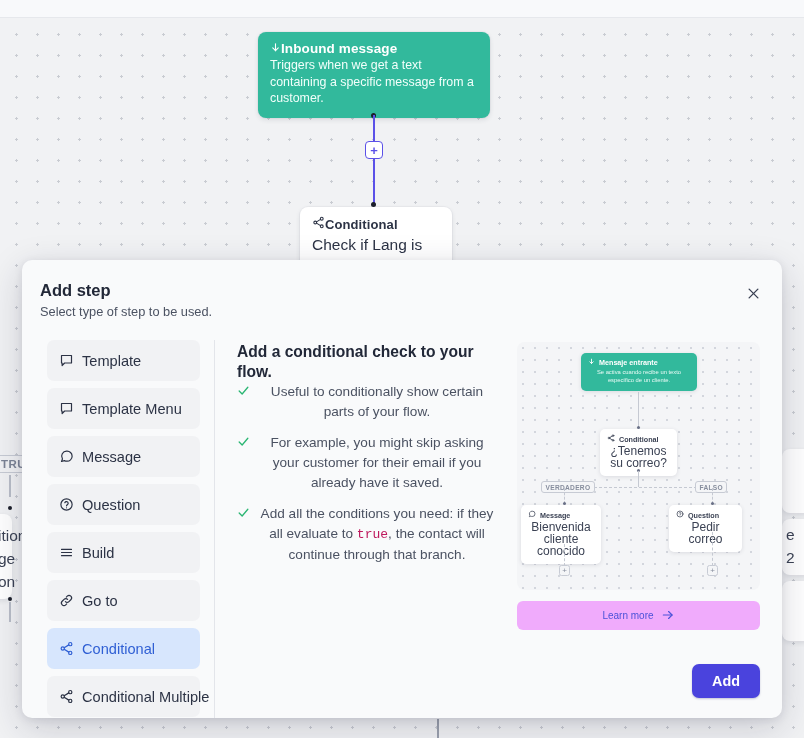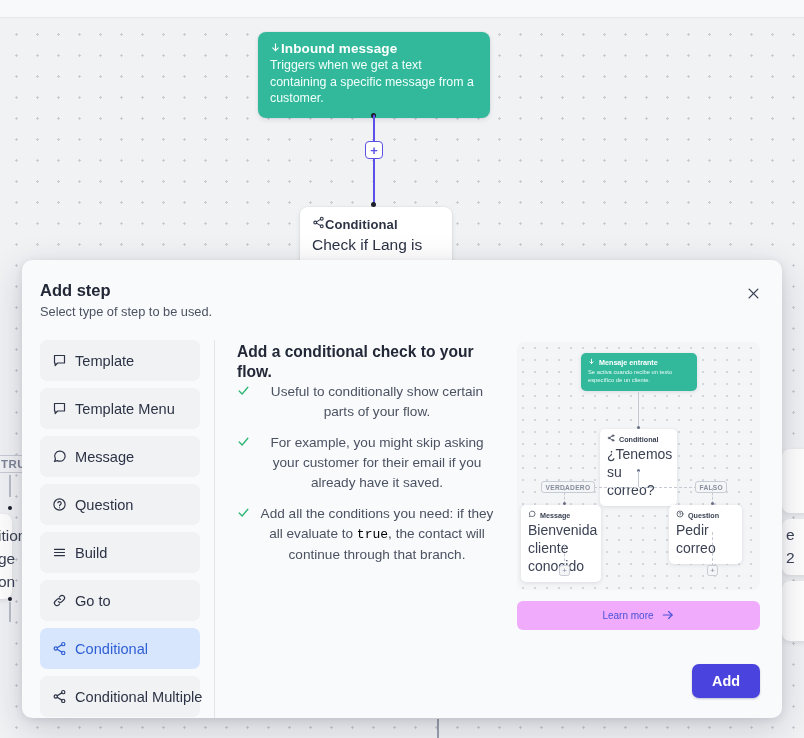--- a/index.html
+++ b/index.html
@@ -99,21 +99,21 @@
   .modal-sub {
     font-size: 12.8px; color: #4b5262; margin-top: 4px; line-height: 16px;
   }
   .close-btn {
     position: absolute; right: 18px; top: 22px;
     width: 22px; height: 22px; display: flex; align-items: center;
     justify-content: center; cursor: pointer; color: #3b4254;
     background: none; border: none; font-size: 17px; line-height: 1;
   }
 
-  .modal-body { display: flex; padding: 14px 0 0 0; height: 400px; }
+  .modal-body { display: flex; padding: 14px 0 0 7px; height: 400px; }
 
   
   .steplist {
     width: 212px; padding: 0 14px 0 18px;
     display: flex; flex-direction: column; gap: 7px;
     overflow: hidden;
   }
   .step-item {
     display: flex; align-items: center; gap: 8px;
     height: 41px; padding: 0 12px;
@@ -133,24 +133,24 @@
   .detail-h {
     font-size: 15.6px; font-weight: bold; color: #222838; line-height: 20px;
   }
   .detail-p {
     font-size: 13.6px; line-height: 20px; color: #4b5262; margin-bottom: 13px;
   }
   .bullets { display: flex; flex-direction: column; gap: 11px; }
   .bullet { display: flex; gap: 9px; font-size: 13.6px; line-height: 20px; color: #4b5262; text-align: center; }
   .bullet .chk { color: #2bb673; flex: none; font-size: 14px; line-height: 20px; }
   .code {
-    font-family: "Liberation Mono", monospace; color: #000000; font-size: 13px;
-  }
-
-  .detail-right { width: 243px; display: flex; flex-direction: column; }
+    font-family: "Liberation Mono", monospace; color: #be185d; font-size: 13px;
+  }
+
+  .detail-right { width: 243px; display: flex; flex-direction: column; text-align: center; }
 
   
   .preview {
     position: relative; width: 243px; height: 248px; border-radius: 8px;
     background-color: #f4f5f7;
     background-image: radial-gradient(#d3d6dd .8px, transparent .9px);
     background-size: 12px 12px;
     overflow: hidden;
   }
   .pv-node {
@@ -158,21 +158,21 @@
     box-shadow: 0 1px 4px rgba(30,35,60,.12);
     padding: 5px 7px 7px 7px;
   }
   .pv-green { background: #32b99c; color: #fff; }
   .pv-white { background: #fff; color: #3b4254; }
   .pv-head {
     display: flex; align-items: center; gap: 4px;
     font-size: 7.2px; font-weight: bold; line-height: 10px; white-space: nowrap;
   }
   .pv-green .pv-desc { font-size: 5.8px; line-height: 8px; color: #e9fbf6; font-weight: normal; }
-  .pv-white .pv-title { font-size: 14px; line-height: 18px; color: #3b4254; }
+  .pv-white .pv-title { font-size: 12px; line-height: 12px; color: #3b4254; }
   .pv-edge { position: absolute; background: #c5c9d2; }
   .pv-edge-d { position: absolute; border-left: 1px dashed #c5c9d2; }
   .pv-edge-h { position: absolute; border-top: 1px dashed #c5c9d2; }
   .pv-dot { position: absolute; width: 3px; height: 3px; border-radius: 50%; background: #6b7288; }
   .pv-badge {
     position: absolute; border: 1px solid #c7cbd4; border-radius: 3px;
     background: #f4f5f7; color: #868d9d; font-size: 6.6px;
     padding: 1.5px 3.5px; letter-spacing: .3px; font-weight: bold;
   }
   .pv-plus {

